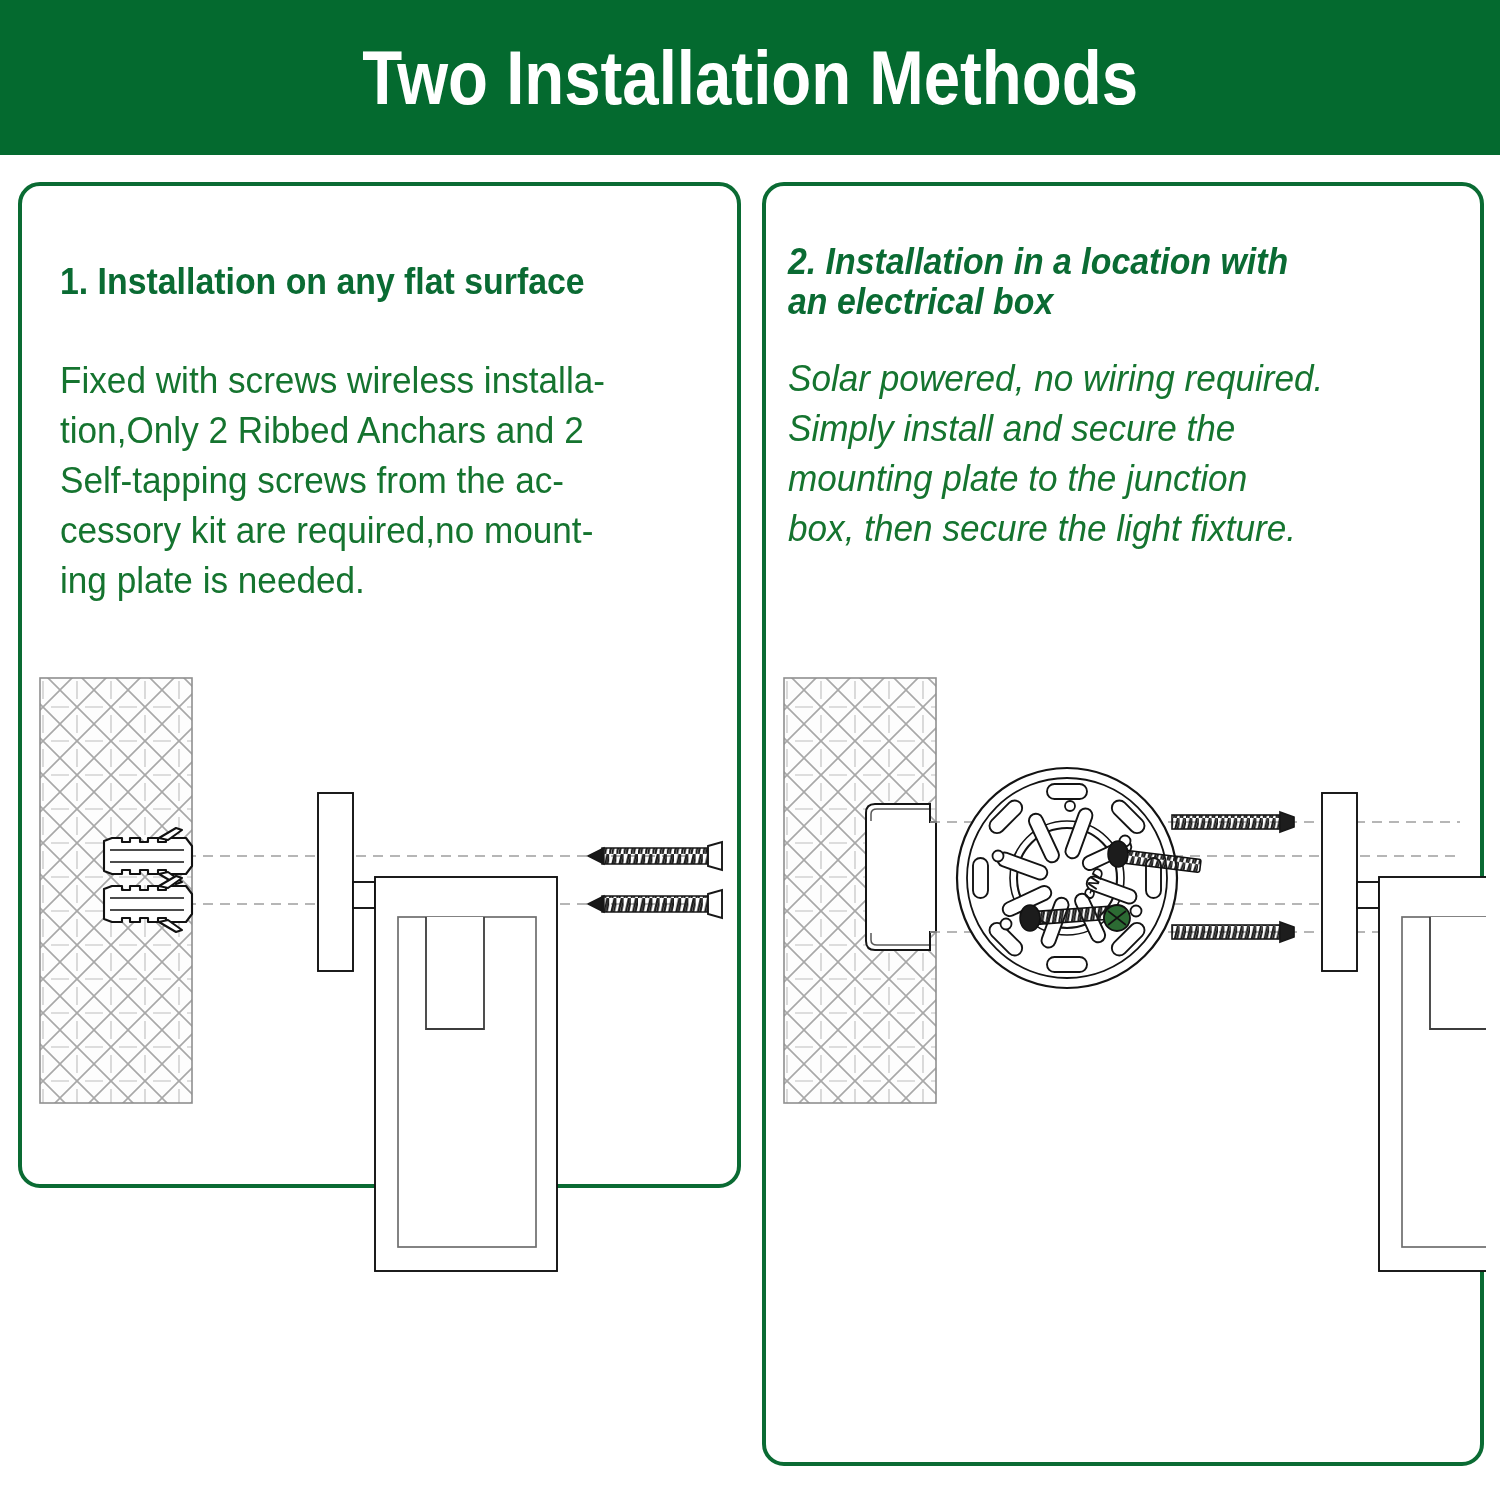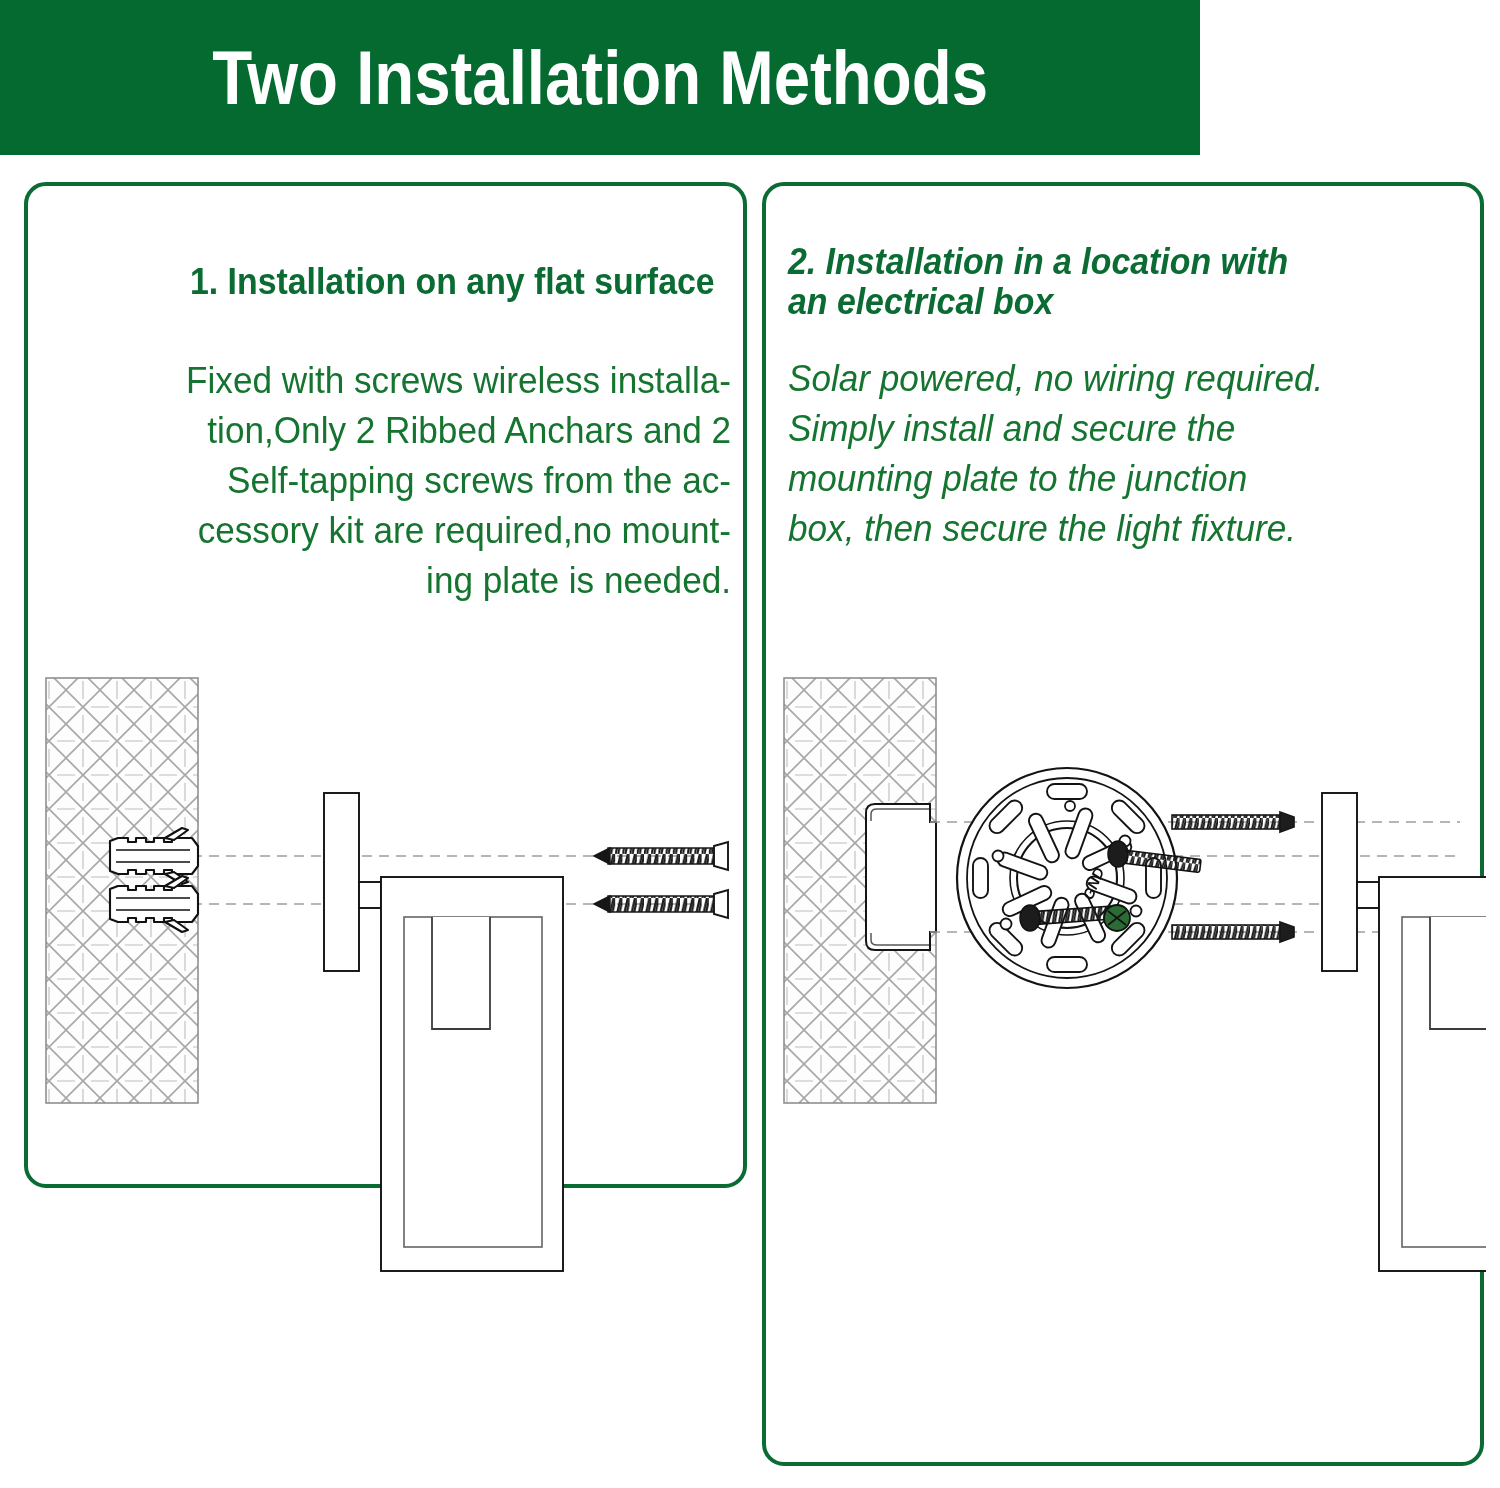--- a/index.html
+++ b/index.html
@@ -7,21 +7,21 @@
     width:1500px;height:1488px;
     background:#ffffff;
     font-family:"Liberation Sans", sans-serif;
     overflow:hidden;
     position:relative;
   }
   #page{position:relative;width:1500px;height:1488px;background:#fff;}
 
   
   .header{
-    position:absolute;left:0;top:0;width:1200px;height:155px;
+    position:absolute;left:0;top:0;width:1500px;height:155px;
     background:#046a2f;
     display:flex;align-items:center;justify-content:center;
   }
   .header-title{
     color:#ffffff;
     font-family:"Liberation Sans Narrow","Liberation Sans",sans-serif;
     font-weight:bold;
     font-size:76px;
     letter-spacing:0px;
     transform:scaleX(0.86);
@@ -31,21 +31,21 @@
   }
 
   
   .panel{
     position:absolute;
     border:4px solid #0a6b33;
     border-radius:22px;
     background:#ffffff;
     box-sizing:border-box;
   }
-  #panel-left{left:24px;top:182px;width:723px;height:1006px;text-align:right;}
+  #panel-left{left:18px;top:182px;width:723px;height:1006px;}
   #panel-right{left:762px;top:182px;width:722px;height:1284px;font-style:italic;}
 
   .panel-heading{
     position:absolute;
     color:#0a6b33;
     font-family:"Liberation Sans Narrow","Liberation Sans",sans-serif;
     font-weight:bold;
     font-size:36px;
     line-height:40px;
     transform:scaleX(0.94);

